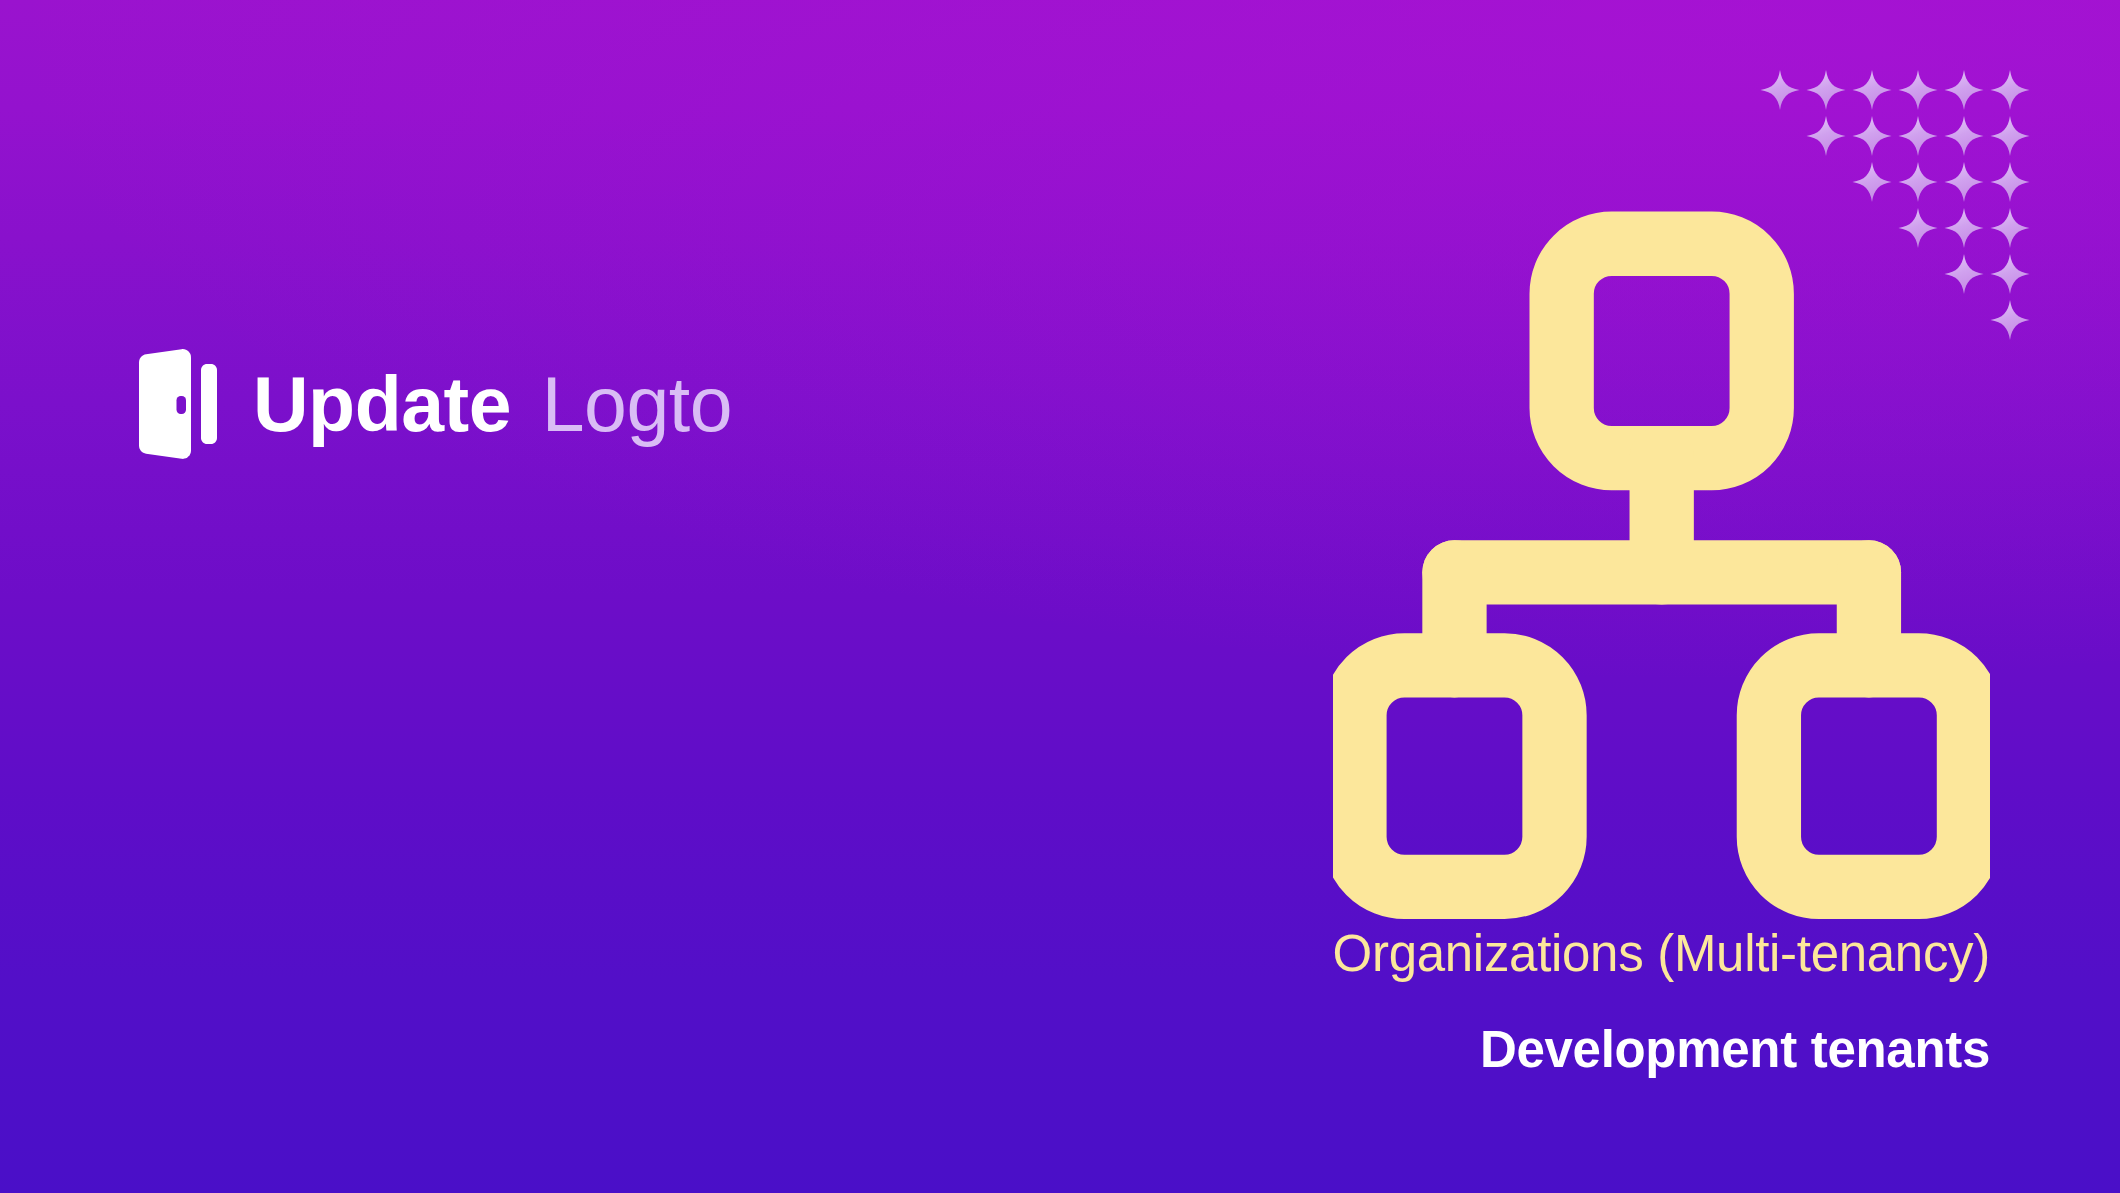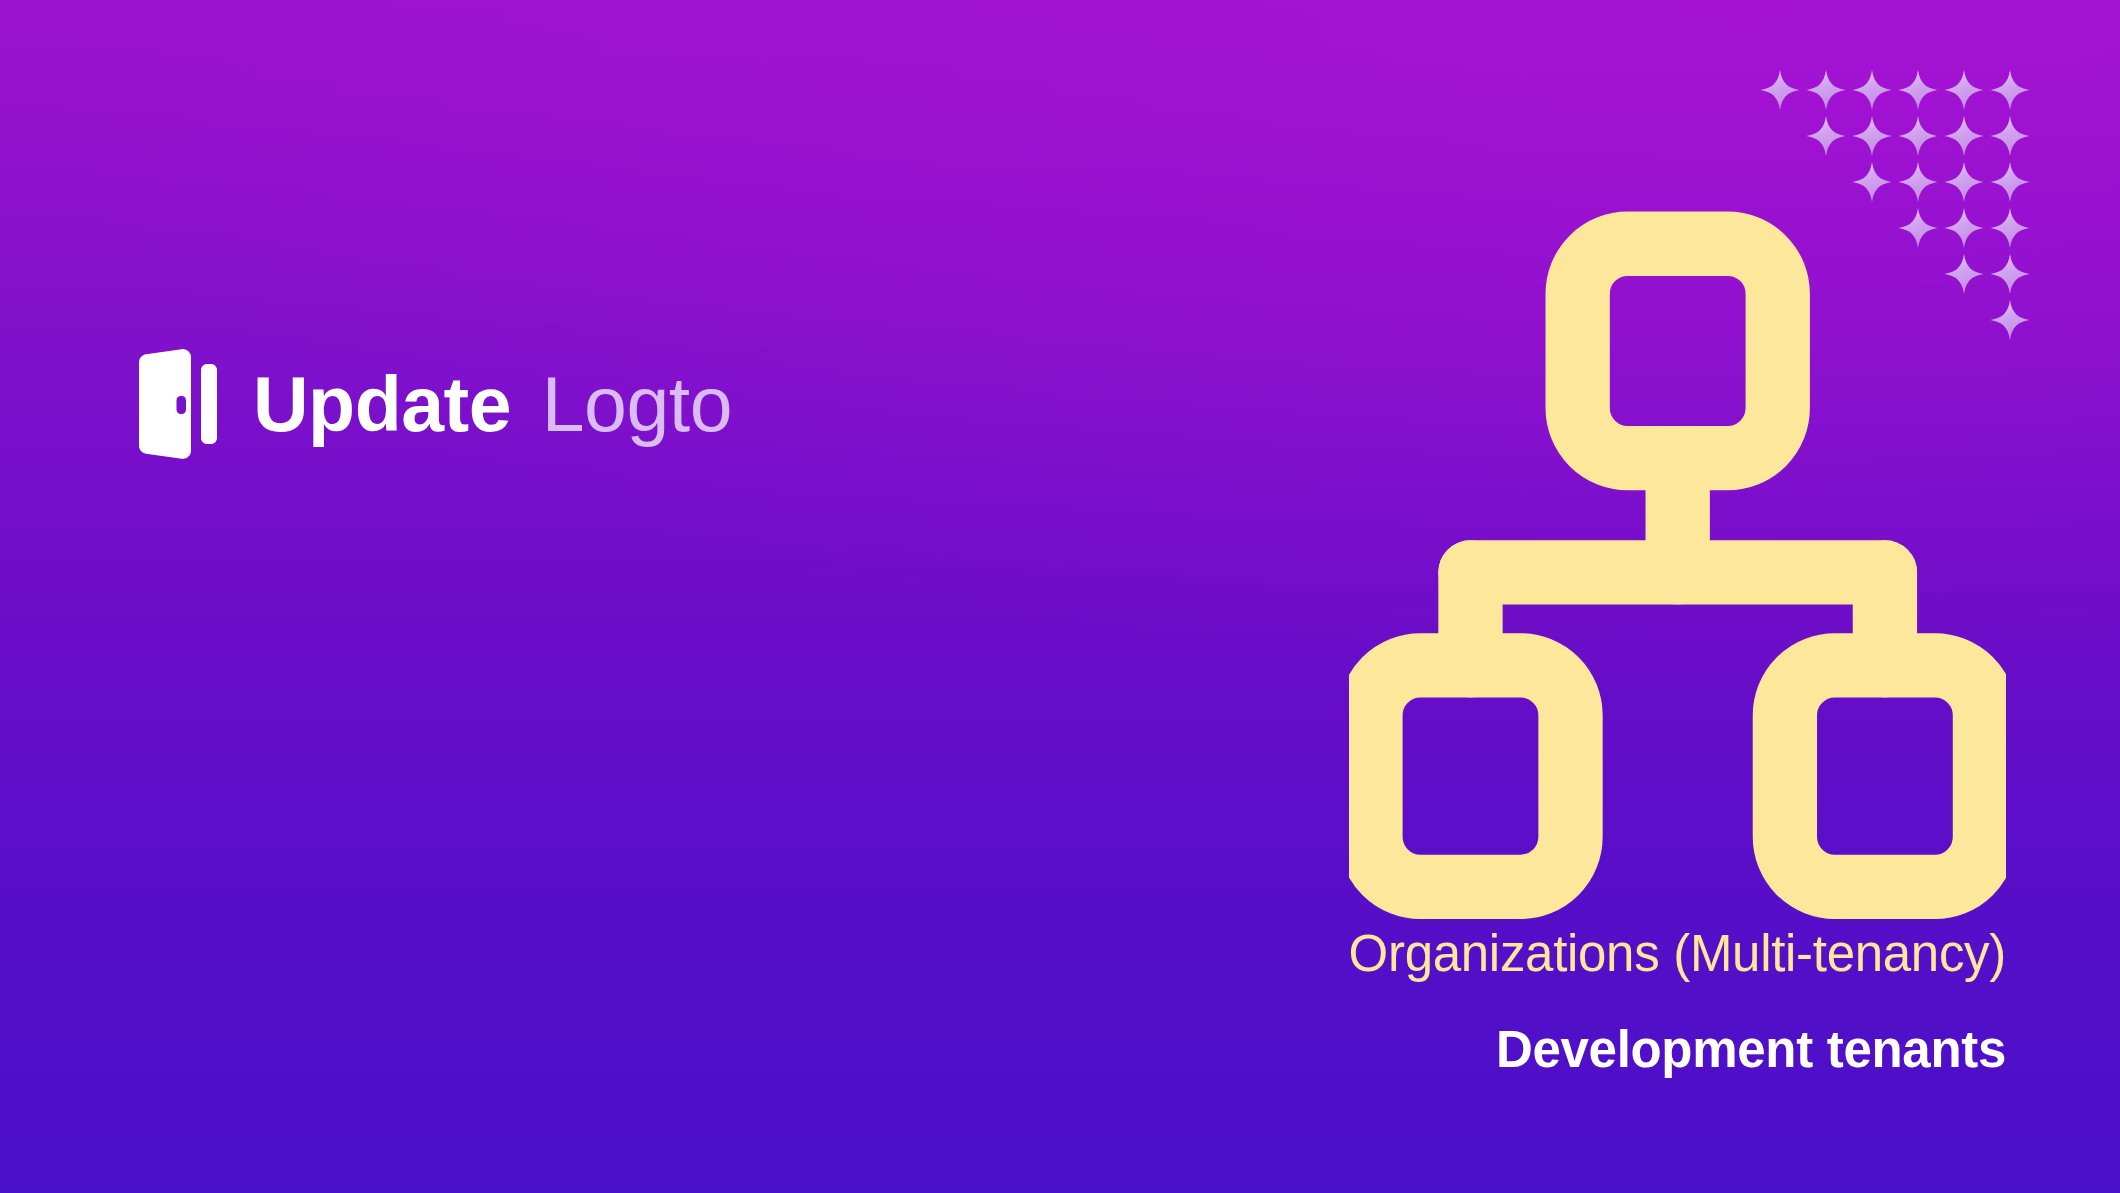--- a/index.html
+++ b/index.html
@@ -80,21 +80,21 @@
     font-size:77px;
     line-height:1;
     letter-spacing:-0.5px;
   }
   #brand-text .logto  { color:#FFFFFF; font-weight:bold; }
   #brand-text .update { color:#D9BCF5; font-weight:400; margin-left:0.40em; }
 
   
   #feature-block {
     position:absolute;
-    right:114px;
+    right:130px;
     bottom:112px;
     text-align:right;
   }
   #feature-icon {
     width:92px;
     height:100px;
     margin:0 0 104px auto;
   }
   #feature-icon svg { display:block; width:100%; height:100%; }
 

